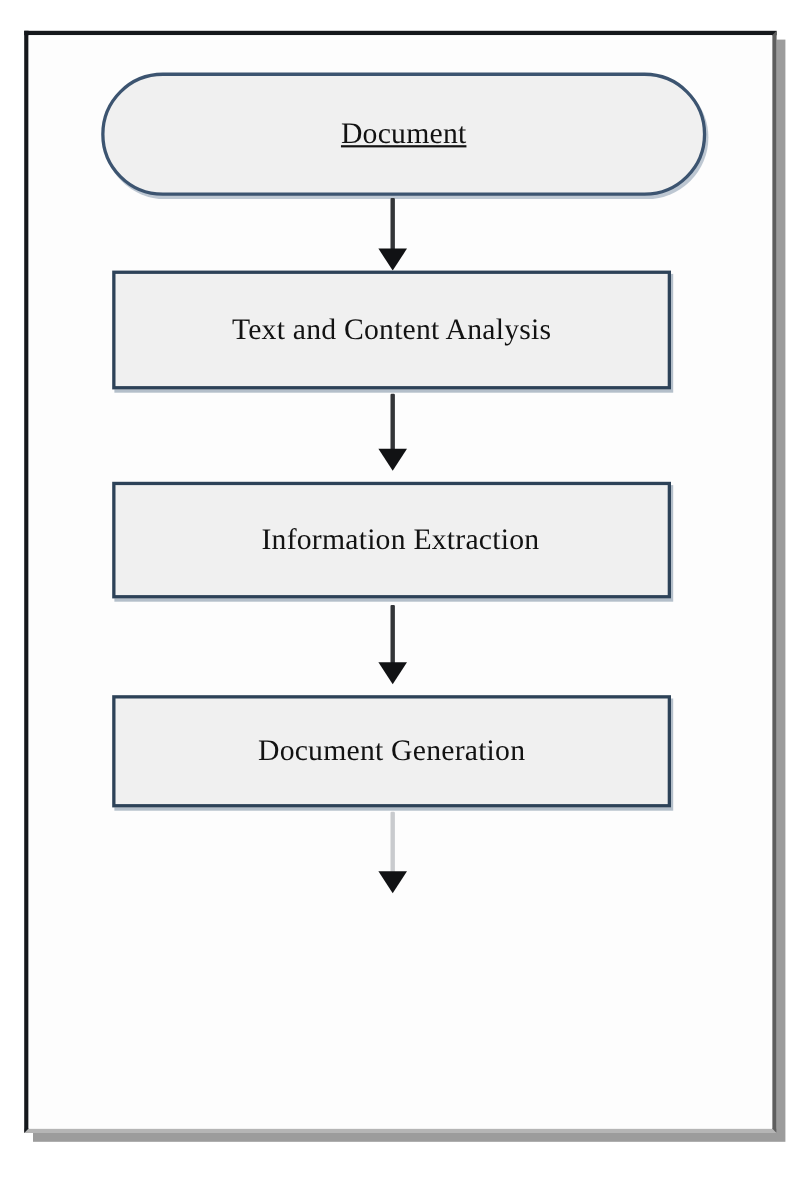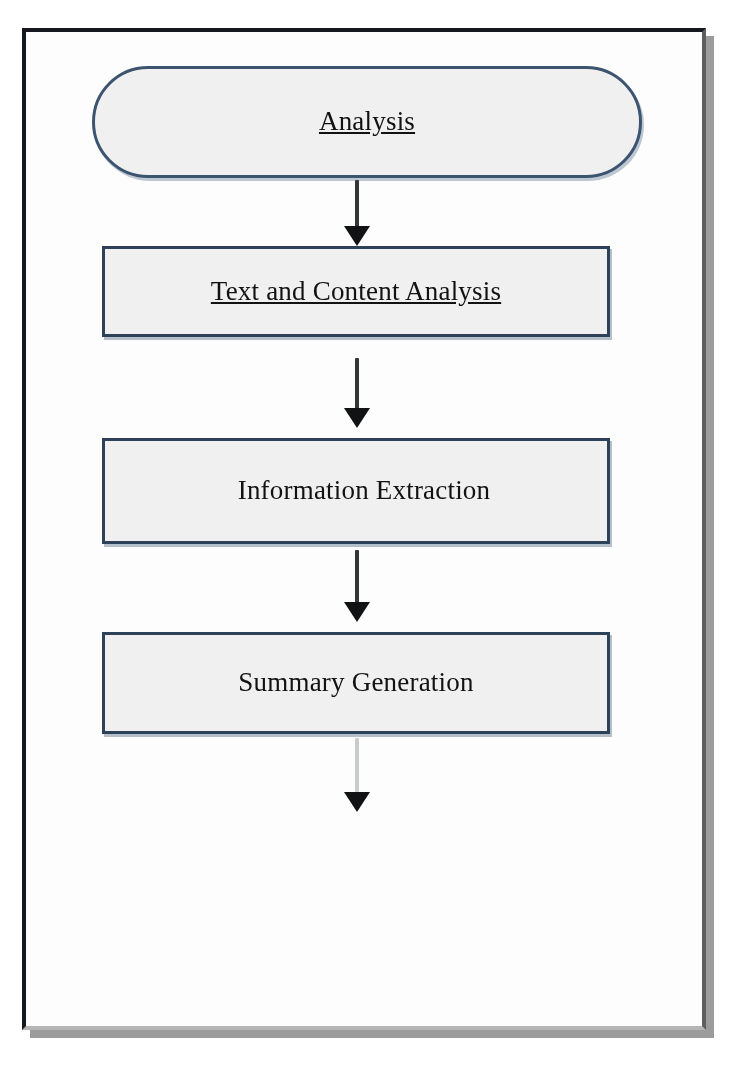--- a/index.html
+++ b/index.html
@@ -123,49 +123,49 @@
 
 <div id="figure-root">
 
   <div class="frame-shadow"></div>
 
   <div class="frame">
     <div class="frame-inner">
 
       <div class="node node-stadium" style="left:66px; top:34px; width:550px; height:112px;">
         <div class="node-label">
-          <span class="underline-line">Analysis</span><br>
+          <span class="underline-line">Document</span><br>
         </div>
       </div>
 
       <div class="arrow dark" style="left:318px; top:148px; height:68px;">
         <div class="shaft" style="height:48px;"></div>
         <div class="head" style="top:46px;"></div>
       </div>
 
-      <div class="node node-rect" style="left:76px; top:214px; width:508px; height:91px;text-decoration:underline;">
+      <div class="node node-rect" style="left:76px; top:214px; width:508px; height:108px;">
         <div class="node-label">Text and Content Analysis</div>
       </div>
 
       <div class="arrow dark" style="left:318px; top:326px; height:72px;">
         <div class="shaft" style="height:52px;"></div>
         <div class="head" style="top:50px;"></div>
       </div>
 
       <div class="node node-rect" style="left:76px; top:406px; width:508px; height:106px;padding-left:16px;">
         <div class="node-label">Information Extraction</div>
       </div>
 
       <div class="arrow dark" style="left:318px; top:518px; height:74px;">
         <div class="shaft" style="height:54px;"></div>
         <div class="head" style="top:52px;"></div>
       </div>
 
       <div class="node node-rect" style="left:76px; top:600px; width:508px; height:102px;">
-        <div class="node-label">Summary Generation</div>
+        <div class="node-label">Document Generation</div>
       </div>
 
       <div class="arrow light" style="left:318px; top:706px; height:76px;">
         <div class="shaft" style="height:56px;"></div>
         <div class="head" style="top:54px;"></div>
       </div>
 
 
     </div>
   </div>

